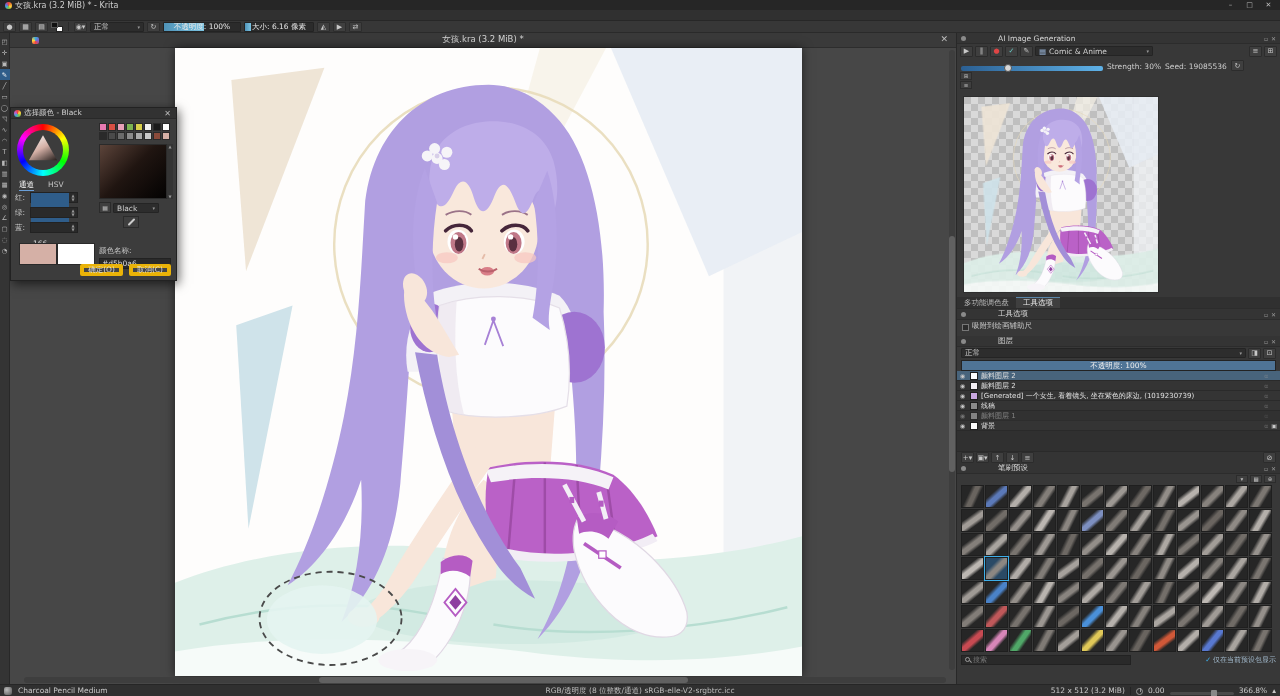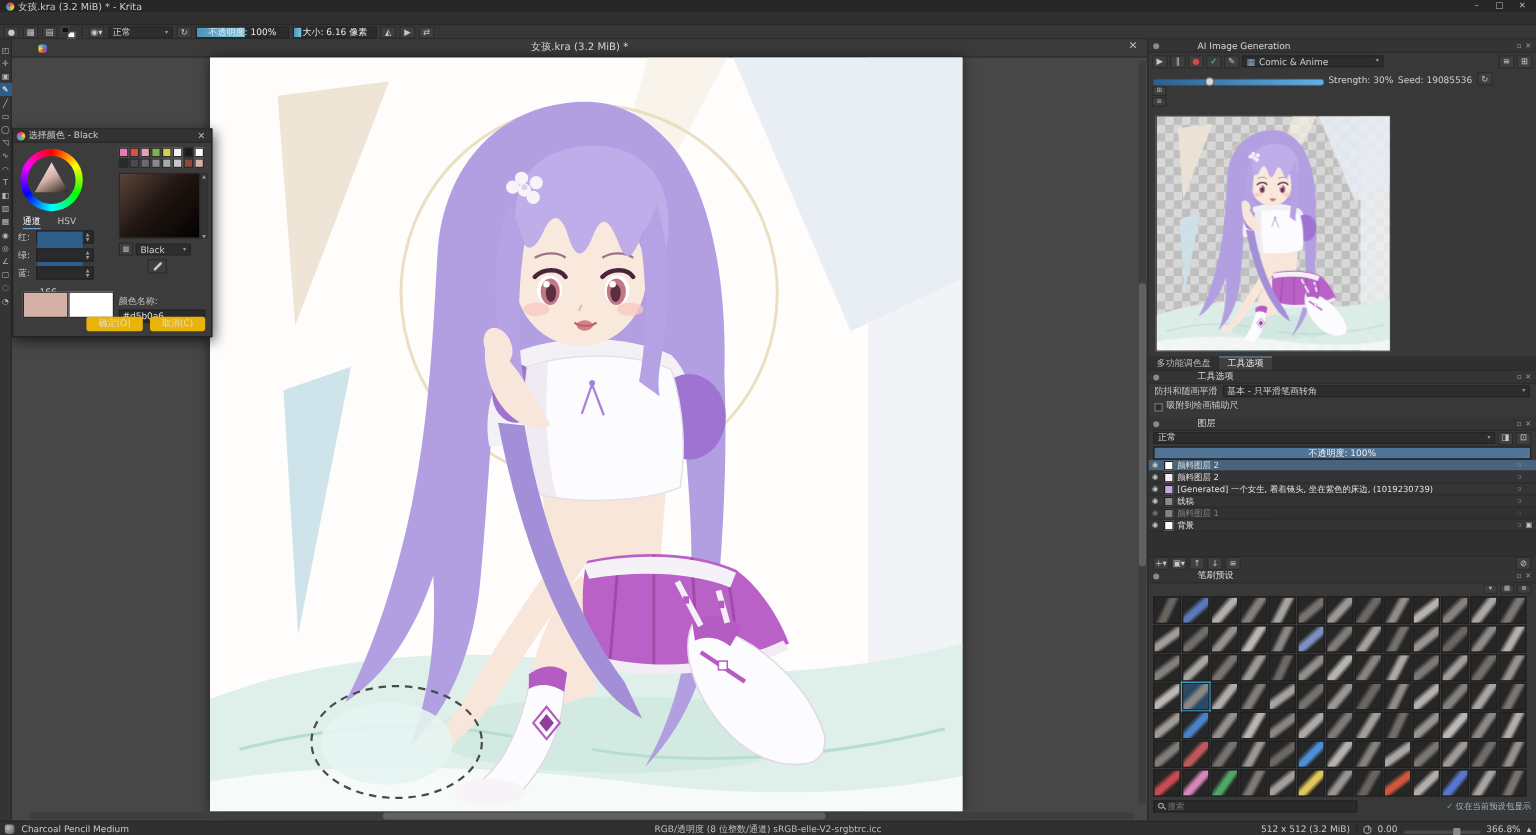--- a/index.html
+++ b/index.html
@@ -93,21 +93,21 @@
   .cd-palcombo { width:46px; }
   .cd-dropper { position:absolute; left:112px; top:108px; width:16px; height:12px; background:#3f3f3f; border:1px solid #2b2b2b;
     display:flex; align-items:center; justify-content:center; }
   .pip { width:9px; height:2px; background:#ccc; border-radius:1px; transform:rotate(-45deg); }
   .cd-current { position:absolute; left:8px; top:135px; display:flex; }
   .cd-cur-swatch { width:38px; height:22px; border:1px solid #2a2a2a; }
   .cd-namerow { position:absolute; left:88px; top:138px; display:flex; flex-direction:column; gap:2px; }
   .cd-name-label { font-size:7.5px; color:#c4c4c4; }
   .cd-name-field { width:72px; height:11px; background:#2a2a2a; border:1px solid #222; font-size:7.5px; line-height:9px; padding:0 2px; color:#ddd; }
   .cd-buttons { position:absolute; right:5px; bottom:4px; display:flex; gap:6px; }
-  .cd-btn { min-width:28px; height:12px; background:#454545; border:6px solid #eab308; border-radius:2px;
+  .cd-btn { min-width:28px; height:12px; background:#454545; border:4px solid #eab308; border-radius:2px;
     font-size:7.5px; color:#ddd; display:flex; align-items:center; justify-content:center; padding:0 4px; }
 
   
   .rightpanel { width:324px; flex:0 0 auto; background:#383838; border-left:1px solid #282828; display:flex; flex-direction:column; overflow:hidden; position:relative; }
   .docker-header { height:11px; display:flex; align-items:center; gap:3px; padding:0 4px; background:#343434; border-bottom:1px solid #2c2c2c; flex:0 0 auto; }
   .docker-header .dot { width:5px; height:5px; border-radius:50%; background:#8a8a8a; }
   .docker-title { font-size:7.5px; color:#d8d8d8; white-space:nowrap;margin-left:29px; }
   .docker-icons { margin-left:auto; display:flex; gap:3px; font-size:6px; color:#9a9a9a; }
 
   .ai-controls { height:14px; display:flex; align-items:center; gap:2px; padding:0 3px; flex:0 0 auto; }
@@ -549,27 +549,20 @@
           </span>
       </div>
 
       <div class="docker-header">
         <span class="dot"></span>
         <span class="docker-title">工具选项</span>
         <span class="docker-icons">
           <span>▫</span>
           <span>✕</span>
         </span>
-      </div>
-      <div class="tool-options-row1">
-        <span class="to-label">防抖和随画平滑</span>
-        <div class="combo" style="flex:1">
-          <span>基本 - 只平滑笔画转角</span>
-            <span class="arrow">▾</span>
-        </div>
       </div>
       <div class="tool-options-row2">
         <span class="checkbox"></span>
         <span class="to-label">吸附到绘画辅助尺</span>
       </div>
       <div class="spacer5"></div>
 
       <div class="docker-header">
         <span class="dot"></span>
         <span class="docker-title">图层</span>

